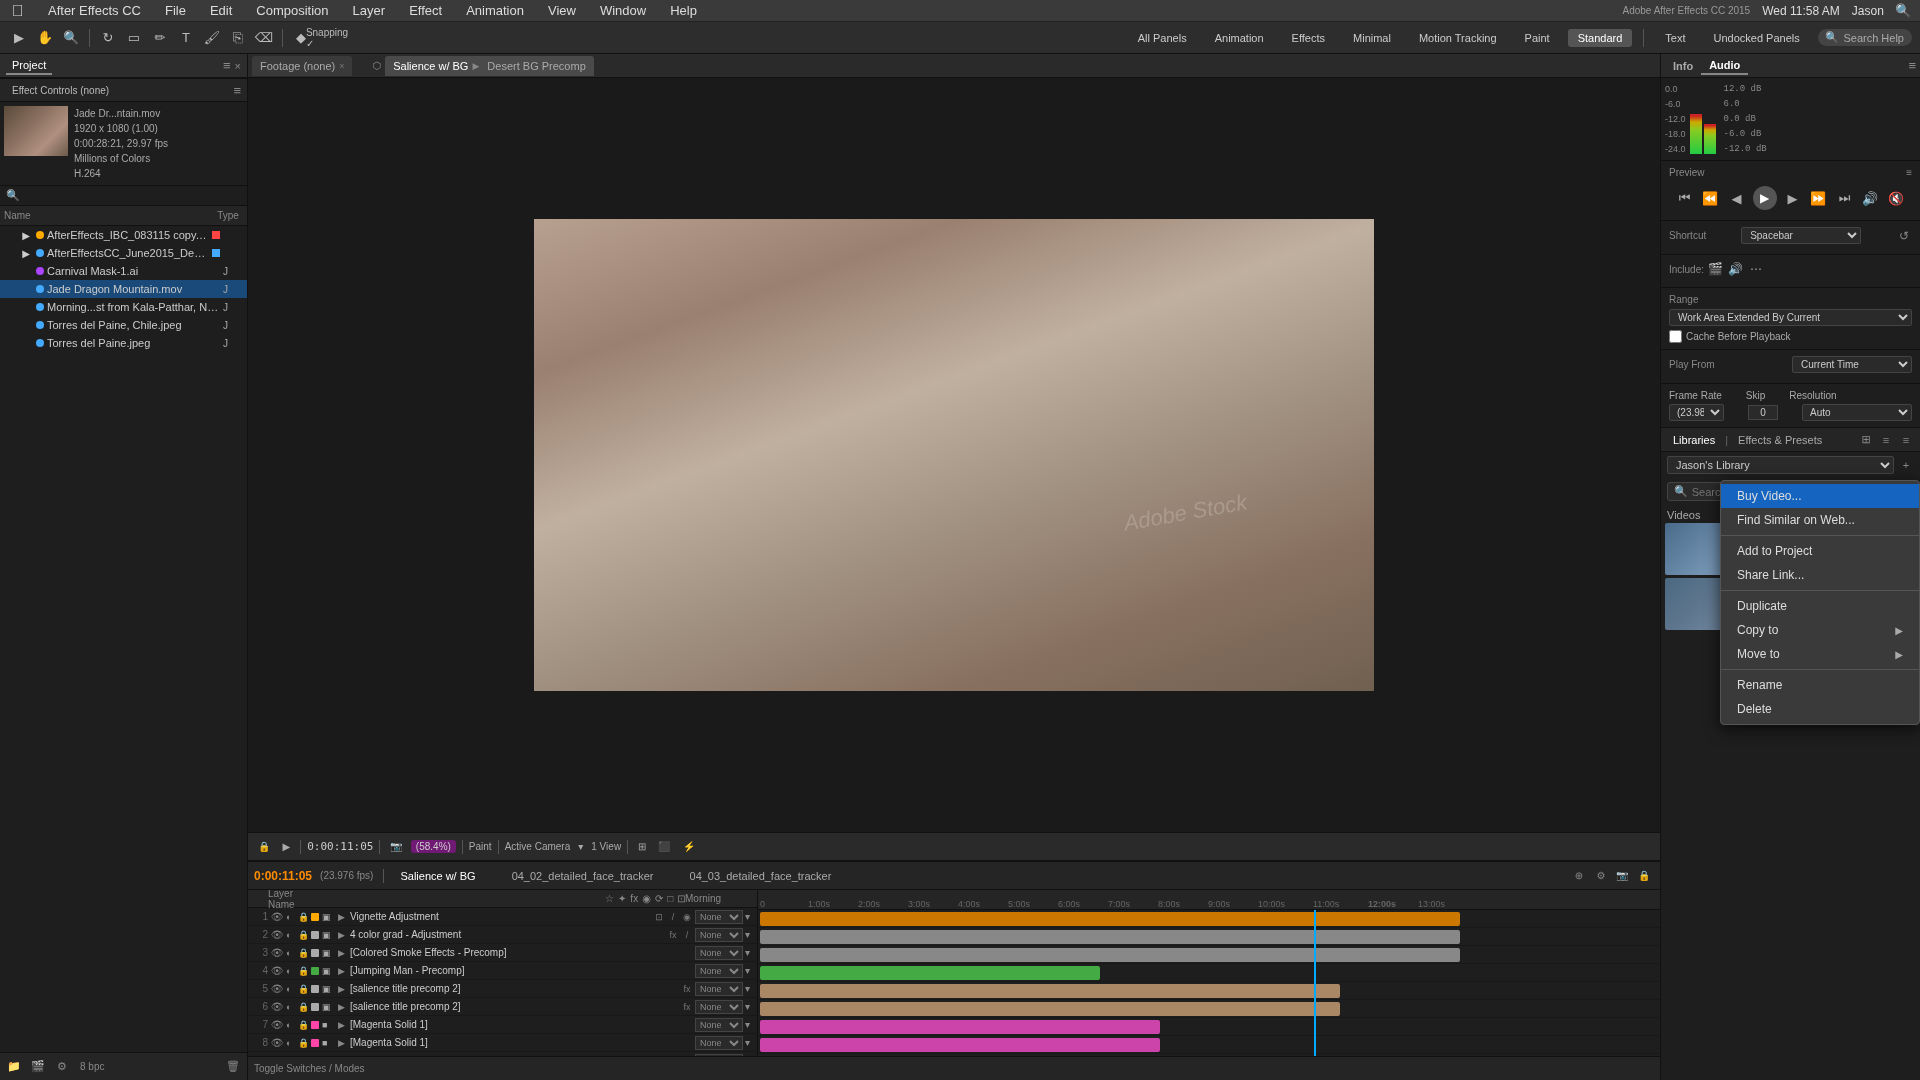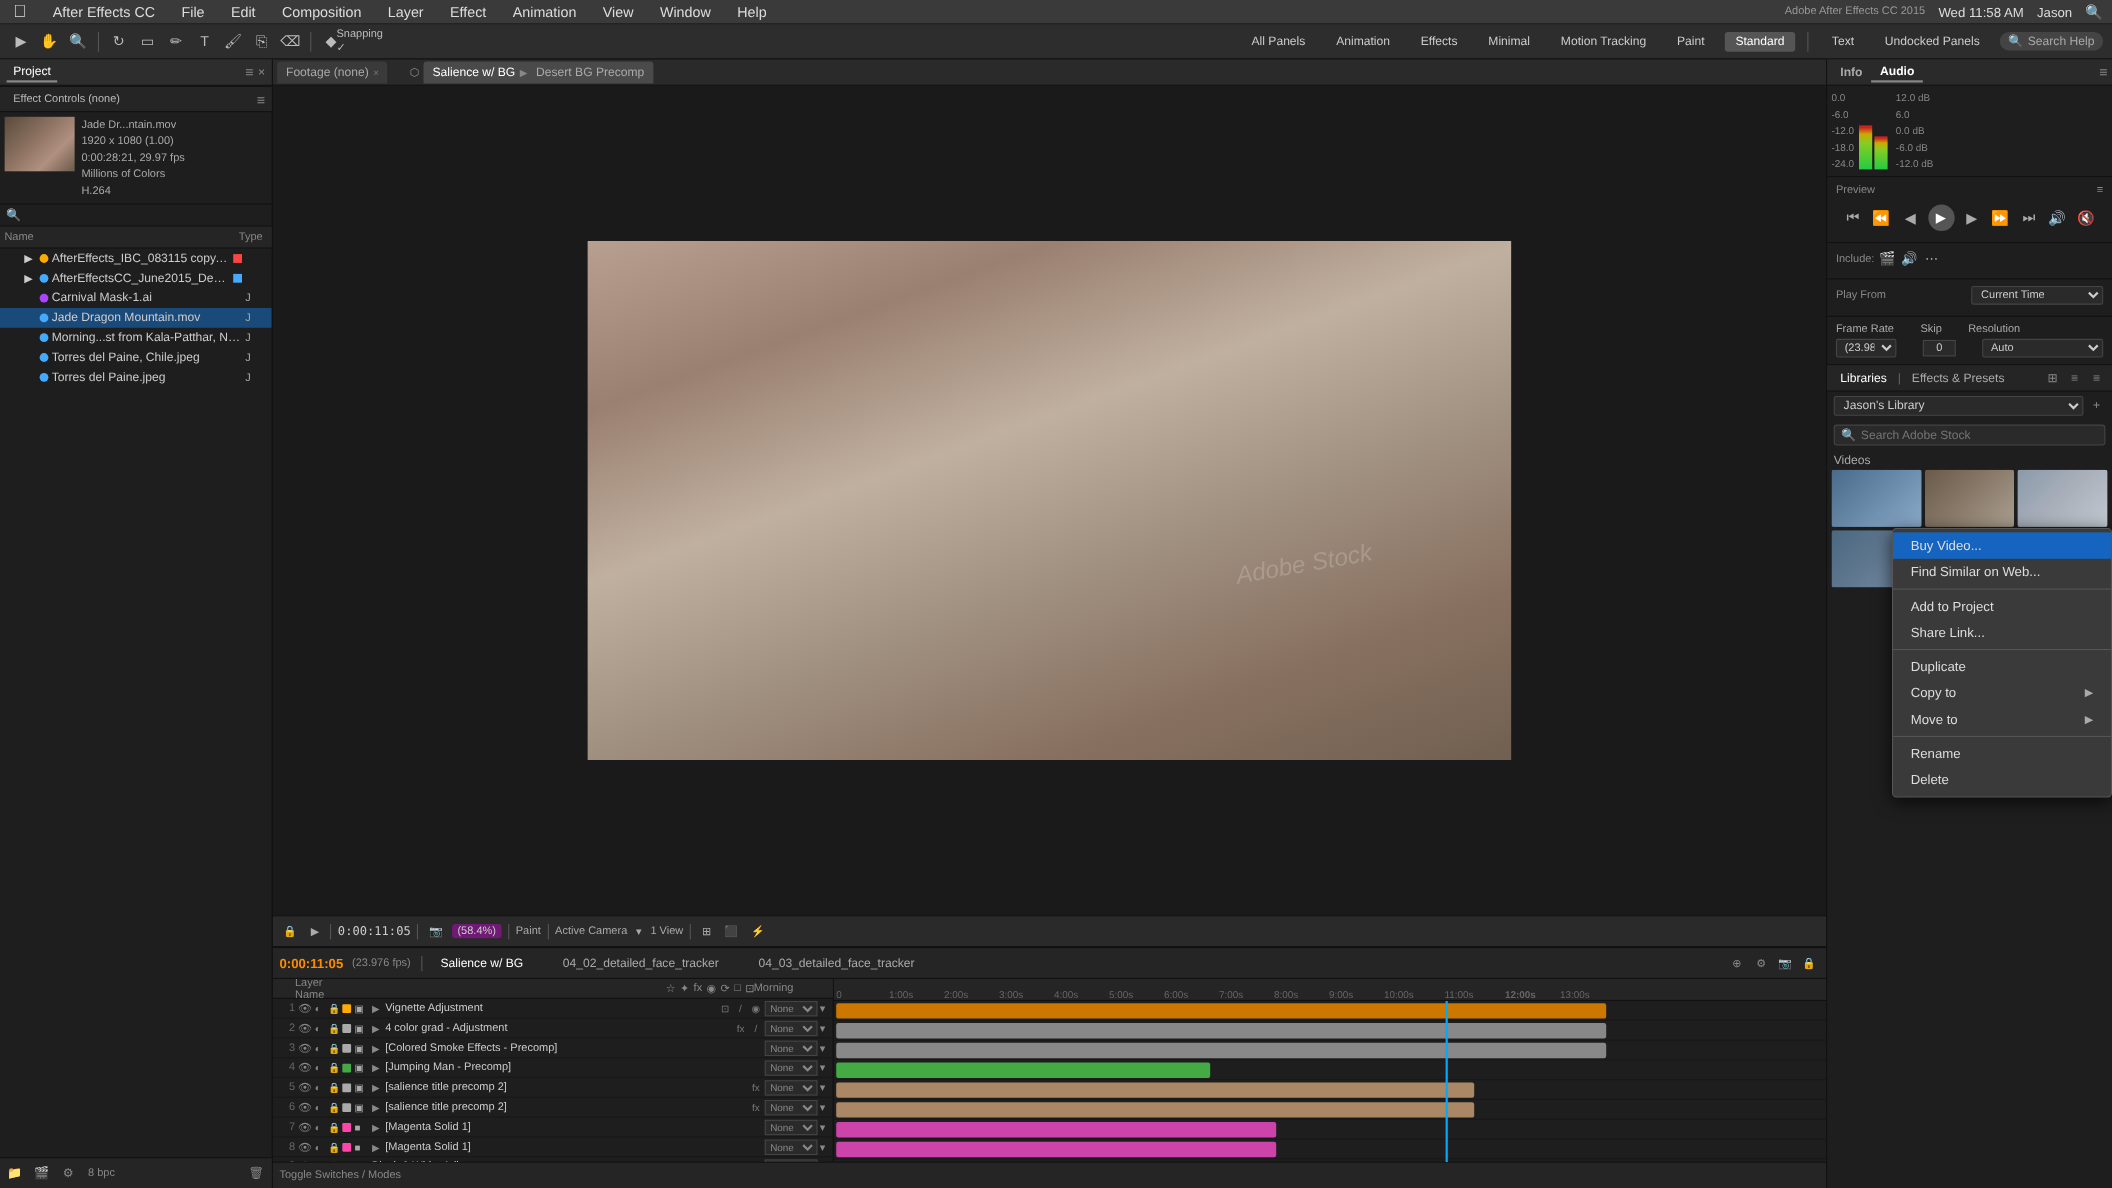--- a/index.html
+++ b/index.html
@@ -997,21 +997,21 @@
           <span>-12.0</span>
           <span>-18.0</span>
           <span>-24.0</span>
         </div>
 
         <div style="display:flex;gap:2px;align-items:flex-end;">
           <div style="width:12px;height:40px;background:linear-gradient(to top, #22cc44 0%, #88cc22 60%, #ccaa00 80%, #cc2222 95%);"></div>
           <div style="width:12px;height:30px;background:linear-gradient(to top, #22cc44 0%, #88cc22 60%, #ccaa00 80%, #cc2222 95%);"></div>
         </div>
 
-        <div class="meter-labels" style="margin-left:4px;">
+        <div class="meter-labels" style="margin-left:4px;font-family:Liberation Mono, monospace;">
           <span>12.0 dB</span>
           <span>6.0</span>
           <span>0.0 dB</span>
           <span>-6.0 dB</span>
           <span>-12.0 dB</span>
         </div>
       </div>
     </div>
 
     <div class="right-panel-section">
@@ -1025,30 +1025,52 @@
         <div class="prev-btn">◀</div>
         <div class="prev-btn-play">▶</div>
         <div class="prev-btn">▶</div>
         <div class="prev-btn">⏩</div>
         <div class="prev-btn">⏭</div>
         <div class="prev-btn">🔊</div>
         <div class="prev-btn">🔇</div>
       </div>
     </div>
 
+    <div class="right-panel-section">
+      <div class="shortcut-row">
+        <span class="rps-label">Shortcut</span>
+        <select class="shortcut-select">
+          <option>Spacebar</option>
+        </select>
+        <div class="reset-btn">↺</div>
+      </div>
+    </div>
 
     <div class="right-panel-section">
       <div class="include-row">
         <span class="rps-label">Include:</span>
         <div class="include-icon">🎬</div>
         <div class="include-icon">🔊</div>
         <div class="include-icon">⋯</div>
       </div>
     </div>
 
+    <div class="right-panel-section">
+      <div class="rps-header">
+        <span>Range</span>
+      </div>
+      <select class="range-select">
+        <option>Work Area Extended By Current</option>
+      </select>
+      <div style="height:4px;"></div>
+      <div class="cache-checkbox-row">
+        <input type="checkbox" style="">
+        <span>Cache Before Playback</span>
+      </div>
+    </div>
 
     <div class="right-panel-section">
       <div class="play-from-row">
         <span class="rps-label">Play From</span>
         <select class="range-select" style="width:120px;">
           <option>Current Time</option>
         </select>
       </div>
     </div>
 

